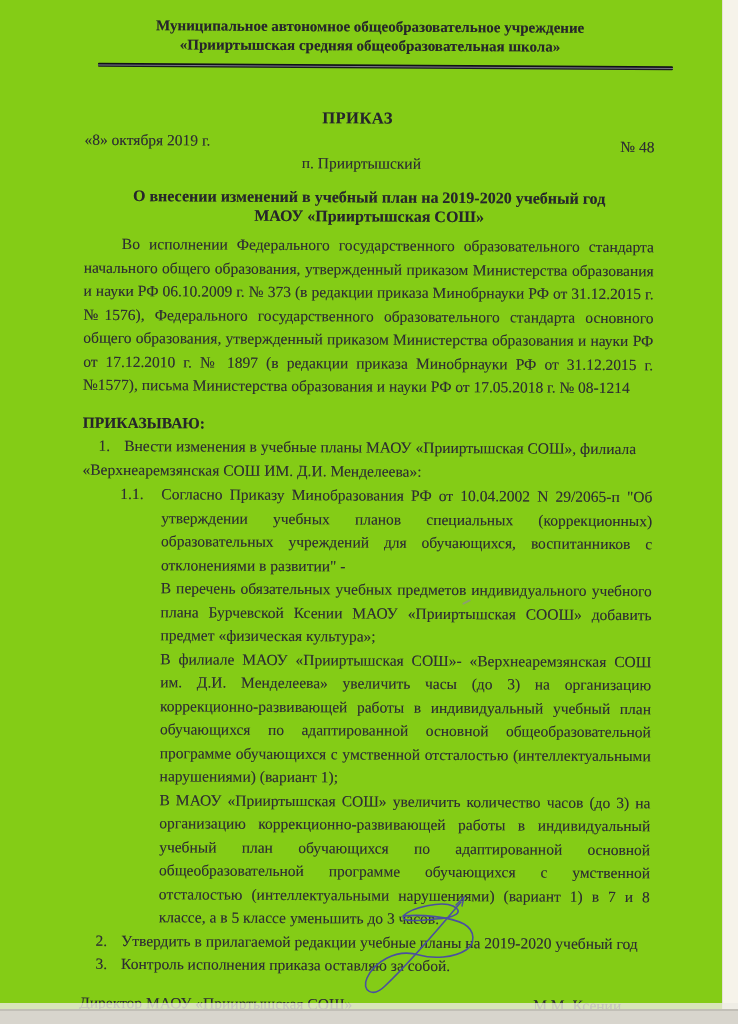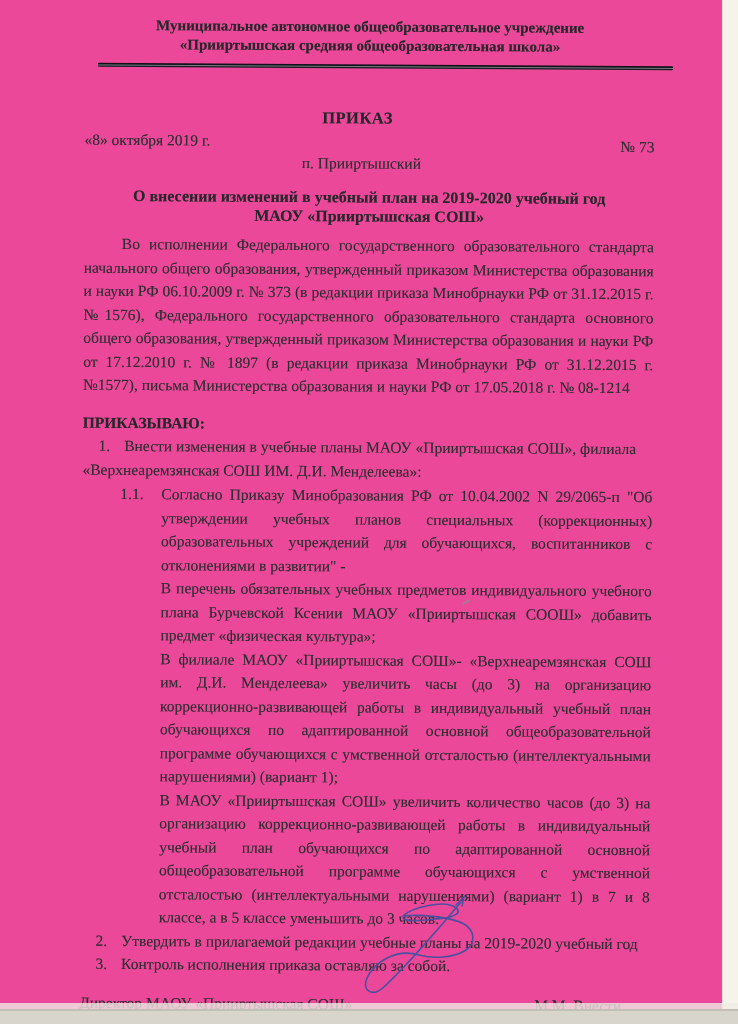--- a/index.html
+++ b/index.html
@@ -1,20 +1,20 @@
 <!DOCTYPE html>
 <html lang="ru"><head>
 <meta charset="utf-8">
 <style>
   html,body{margin:0;padding:0;background:#888;}
   .page{
     position:relative;
     width:738px;height:1024px;
     margin:0 auto;
-    background:#ec4899;
+    background:#84cc16;
     overflow:hidden;
     font-family:"Liberation Serif", serif;
     color:#2e2e33;
     text-shadow:0 0 .5px rgba(45,45,50,.45);
   }
   .content{
     position:absolute;
     left:85px;top:0;width:570px;
     transform:rotate(.35deg);
     transform-origin:40px 60px;
@@ -57,21 +57,21 @@
       <div>Муниципальное автономное общеобразовательное учреждение</div>
       <div>«Прииртышская средняя общеобразовательная школа»</div>
     </div>
 
     <div class="rule"></div>
 
     <div class="order-title">ПРИКАЗ</div>
 
     <div class="date-row">
       <span class="doc-date">«8» октября 2019 г.</span>
-      <span class="doc-number">№ 73</span>
+      <span class="doc-number">№ 48</span>
     </div>
 
     <div class="place-line">п. Прииртышский</div>
 
     <div class="subject">
       <div>О внесении изменений в учебный план на 2019-2020 учебный год</div>
       <div>МАОУ «Прииртышская СОШ»</div>
     </div>
 
     <p class="preamble">Во исполнении Федерального государственного образовательного стандарта начального общего образования, утвержденный приказом Министерства образования и науки РФ 06.10.2009 г. № 373 (в редакции приказа Минобрнауки РФ от 31.12.2015 г. №1576), Федерального государственного образовательного стандарта основного общего образования, утвержденный приказом Министерства образования и науки РФ от 17.12.2010 г. № 1897 (в редакции приказа Минобрнауки РФ от 31.12.2015 г. №1577), письма Министерства образования и науки РФ от 17.05.2018 г. № 08-1214</p>
@@ -102,21 +102,21 @@
     </div>
 
     <div class="item">
       <div class="first-line">
         <span class="num">3.</span><span>Контроль исполнения приказа оставляю за собой.</span>
       </div>
     </div>
 
     <div class="sig-row">
       <span>Директор МАОУ «Прииртышская СОШ»</span>
-      <span class="sig-right">М.М. Внести</span>
+      <span class="sig-right">М.М. Ксении</span>
     </div>
 
   </div>
 
   <svg class="signature-svg" width="180" height="115" viewBox="0 0 180 115">
     <path d="M 63 31
              C 72 22, 102 16, 113 21
              C 125 27, 115 33, 95 34
              C 76 36, 60 37, 64 31
              C 80 29, 111 32, 124 39

